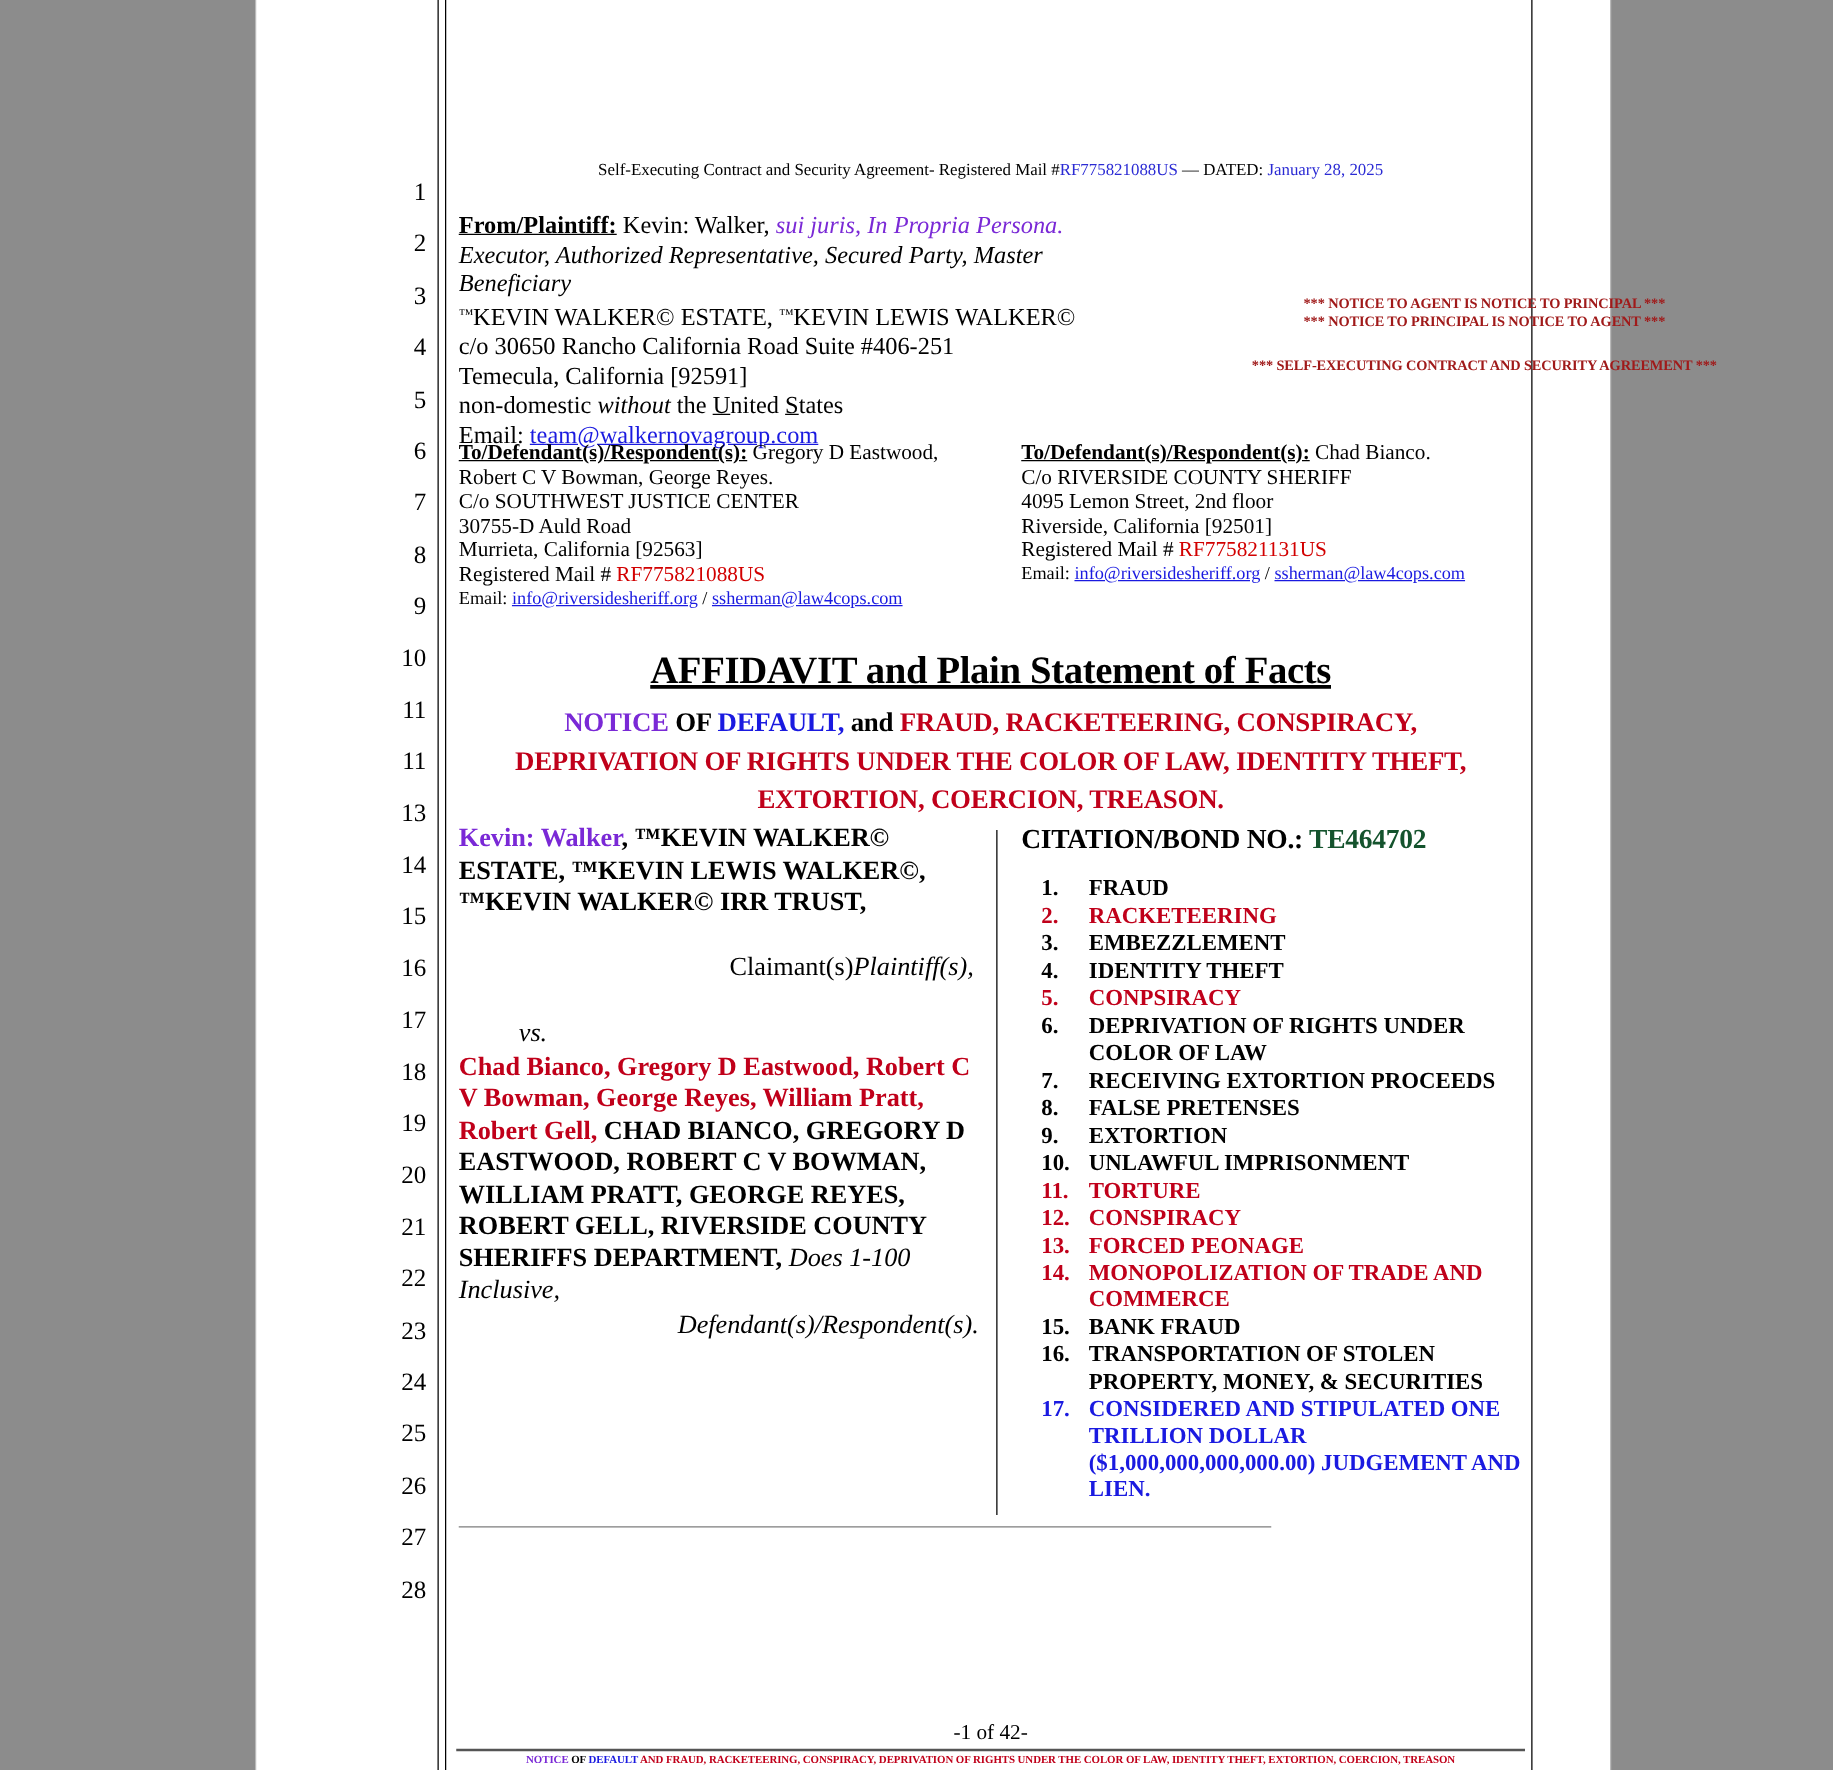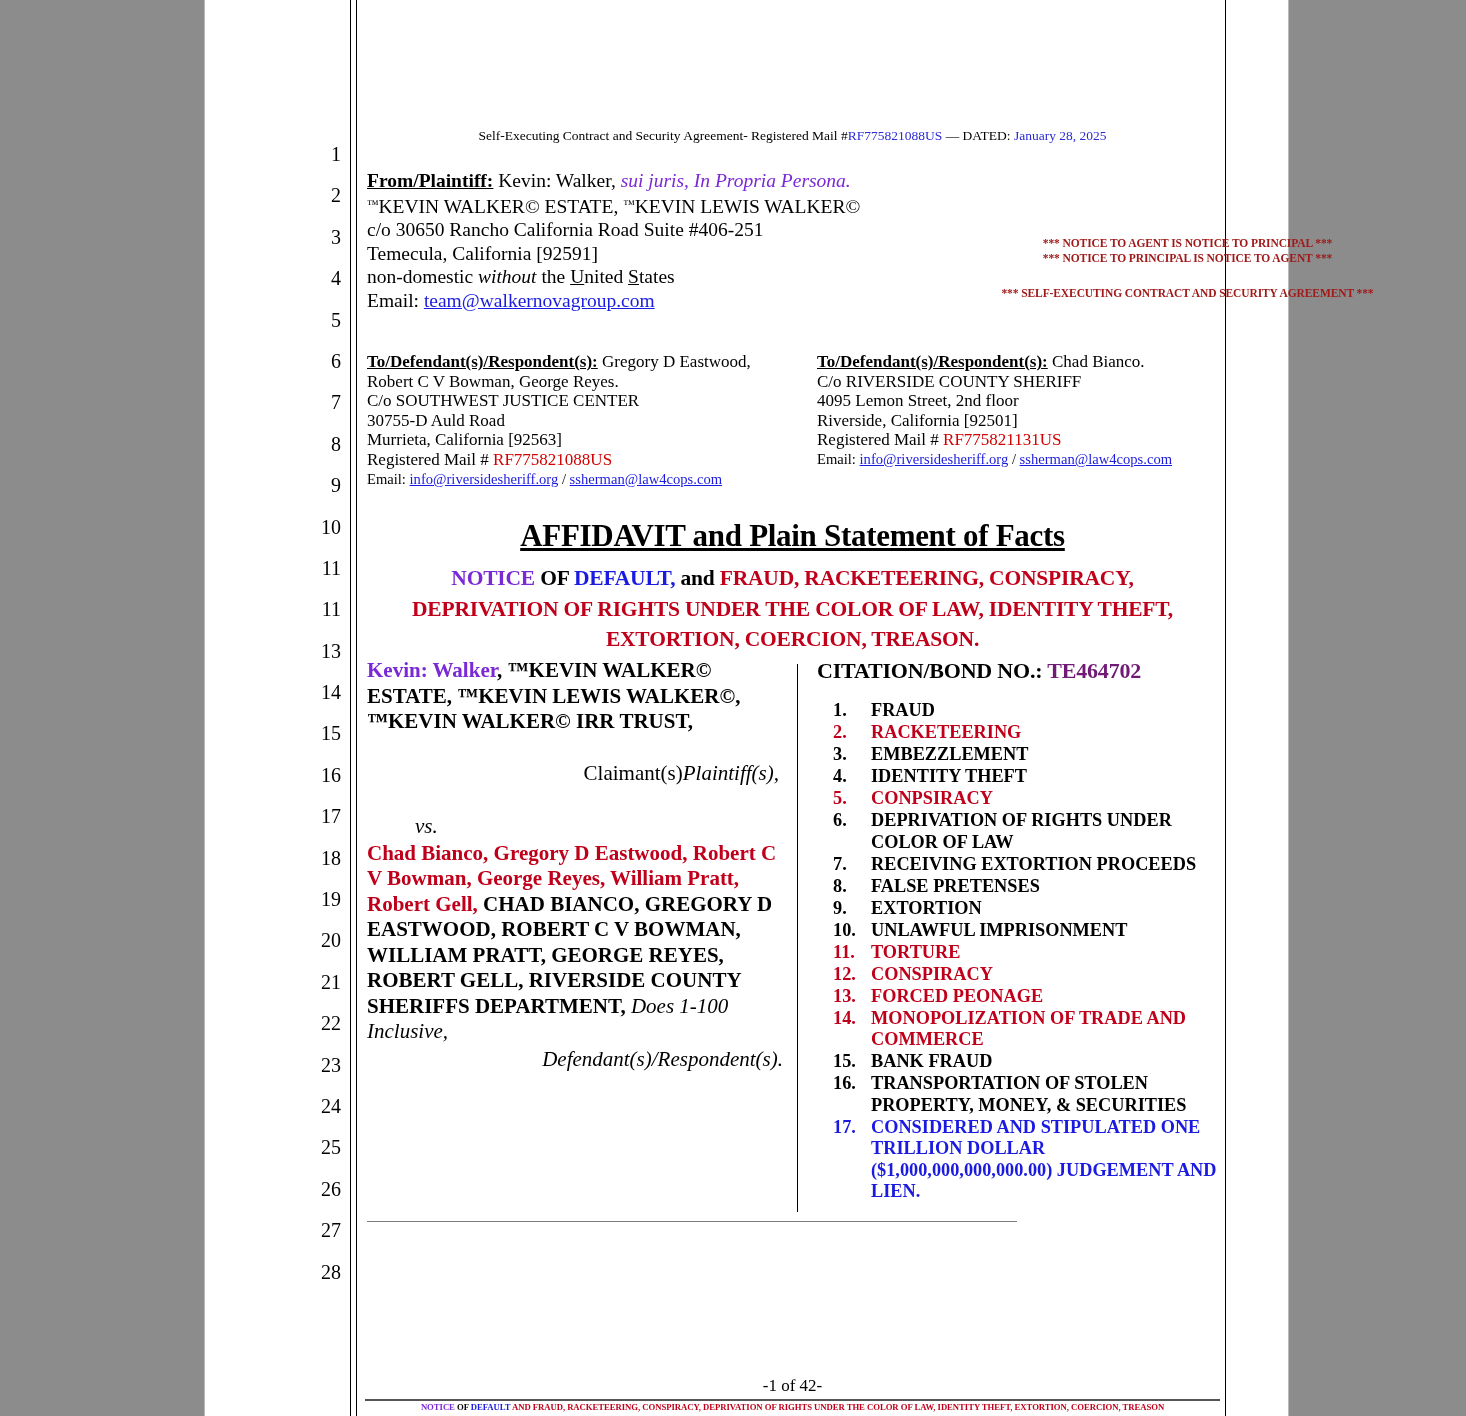--- a/index.html
+++ b/index.html
@@ -206,21 +206,21 @@
     font-size: 21px;
     padding-right: 4px;
   }
   #citation-line {
     font-size: 22px;
     font-weight: bold;
     color: #000;
     letter-spacing: -0.2px;
     white-space: nowrap;
   }
-  #citation-no { color: #701a75; }
+  #citation-no { color: #14532d; }
   #charges {
     margin: 16px 0 0 0;
     padding: 0 0 0 16px;
     list-style: none;
     font-size: 18.3px;
     font-weight: bold;
     line-height: 21.5px;
     color: #000;
   }
   #charges li {
@@ -330,20 +330,21 @@
     <div>27</div>
     <div>28</div>
   </div>
 
   <div id="content">
 
     <div id="doc-header"><span>Self-Executing Contract and Security Agreement- Registered Mail #</span><span class="hdr-blue">RF775821088US</span><span> — DATED: </span><span class="hdr-blue">January 28, 2025</span></div>
 
     <div id="from-block">
       <div><span class="lbl">From/Plaintiff:</span><span> Kevin: Walker, </span><span class="purple-ital">sui juris, In Propria Persona.</span></div>
+      <div class="ital">Executor, Authorized Representative, Secured Party, Master Beneficiary</div>
       <div><span class="tm">™</span><span>KEVIN WALKER© ESTATE, </span><span class="tm">™</span><span>KEVIN LEWIS WALKER©</span></div>
       <div>c/o  30650 Rancho California Road Suite #406-251</div>
       <div>Temecula, California [92591]</div>
       <div><span>non-domestic </span><span class="ital">without</span><span> the </span><span class="u">U</span><span>nited </span><span class="u">S</span><span>tates</span></div>
       <div><span>Email: </span><a class="link" href="#">team@walkernovagroup.com</a></div>
     </div>
 
     <div id="notice-block">
       <div>*** NOTICE TO AGENT IS NOTICE TO PRINCIPAL ***</div>
       <div>*** NOTICE TO PRINCIPAL IS NOTICE TO AGENT ***</div>

